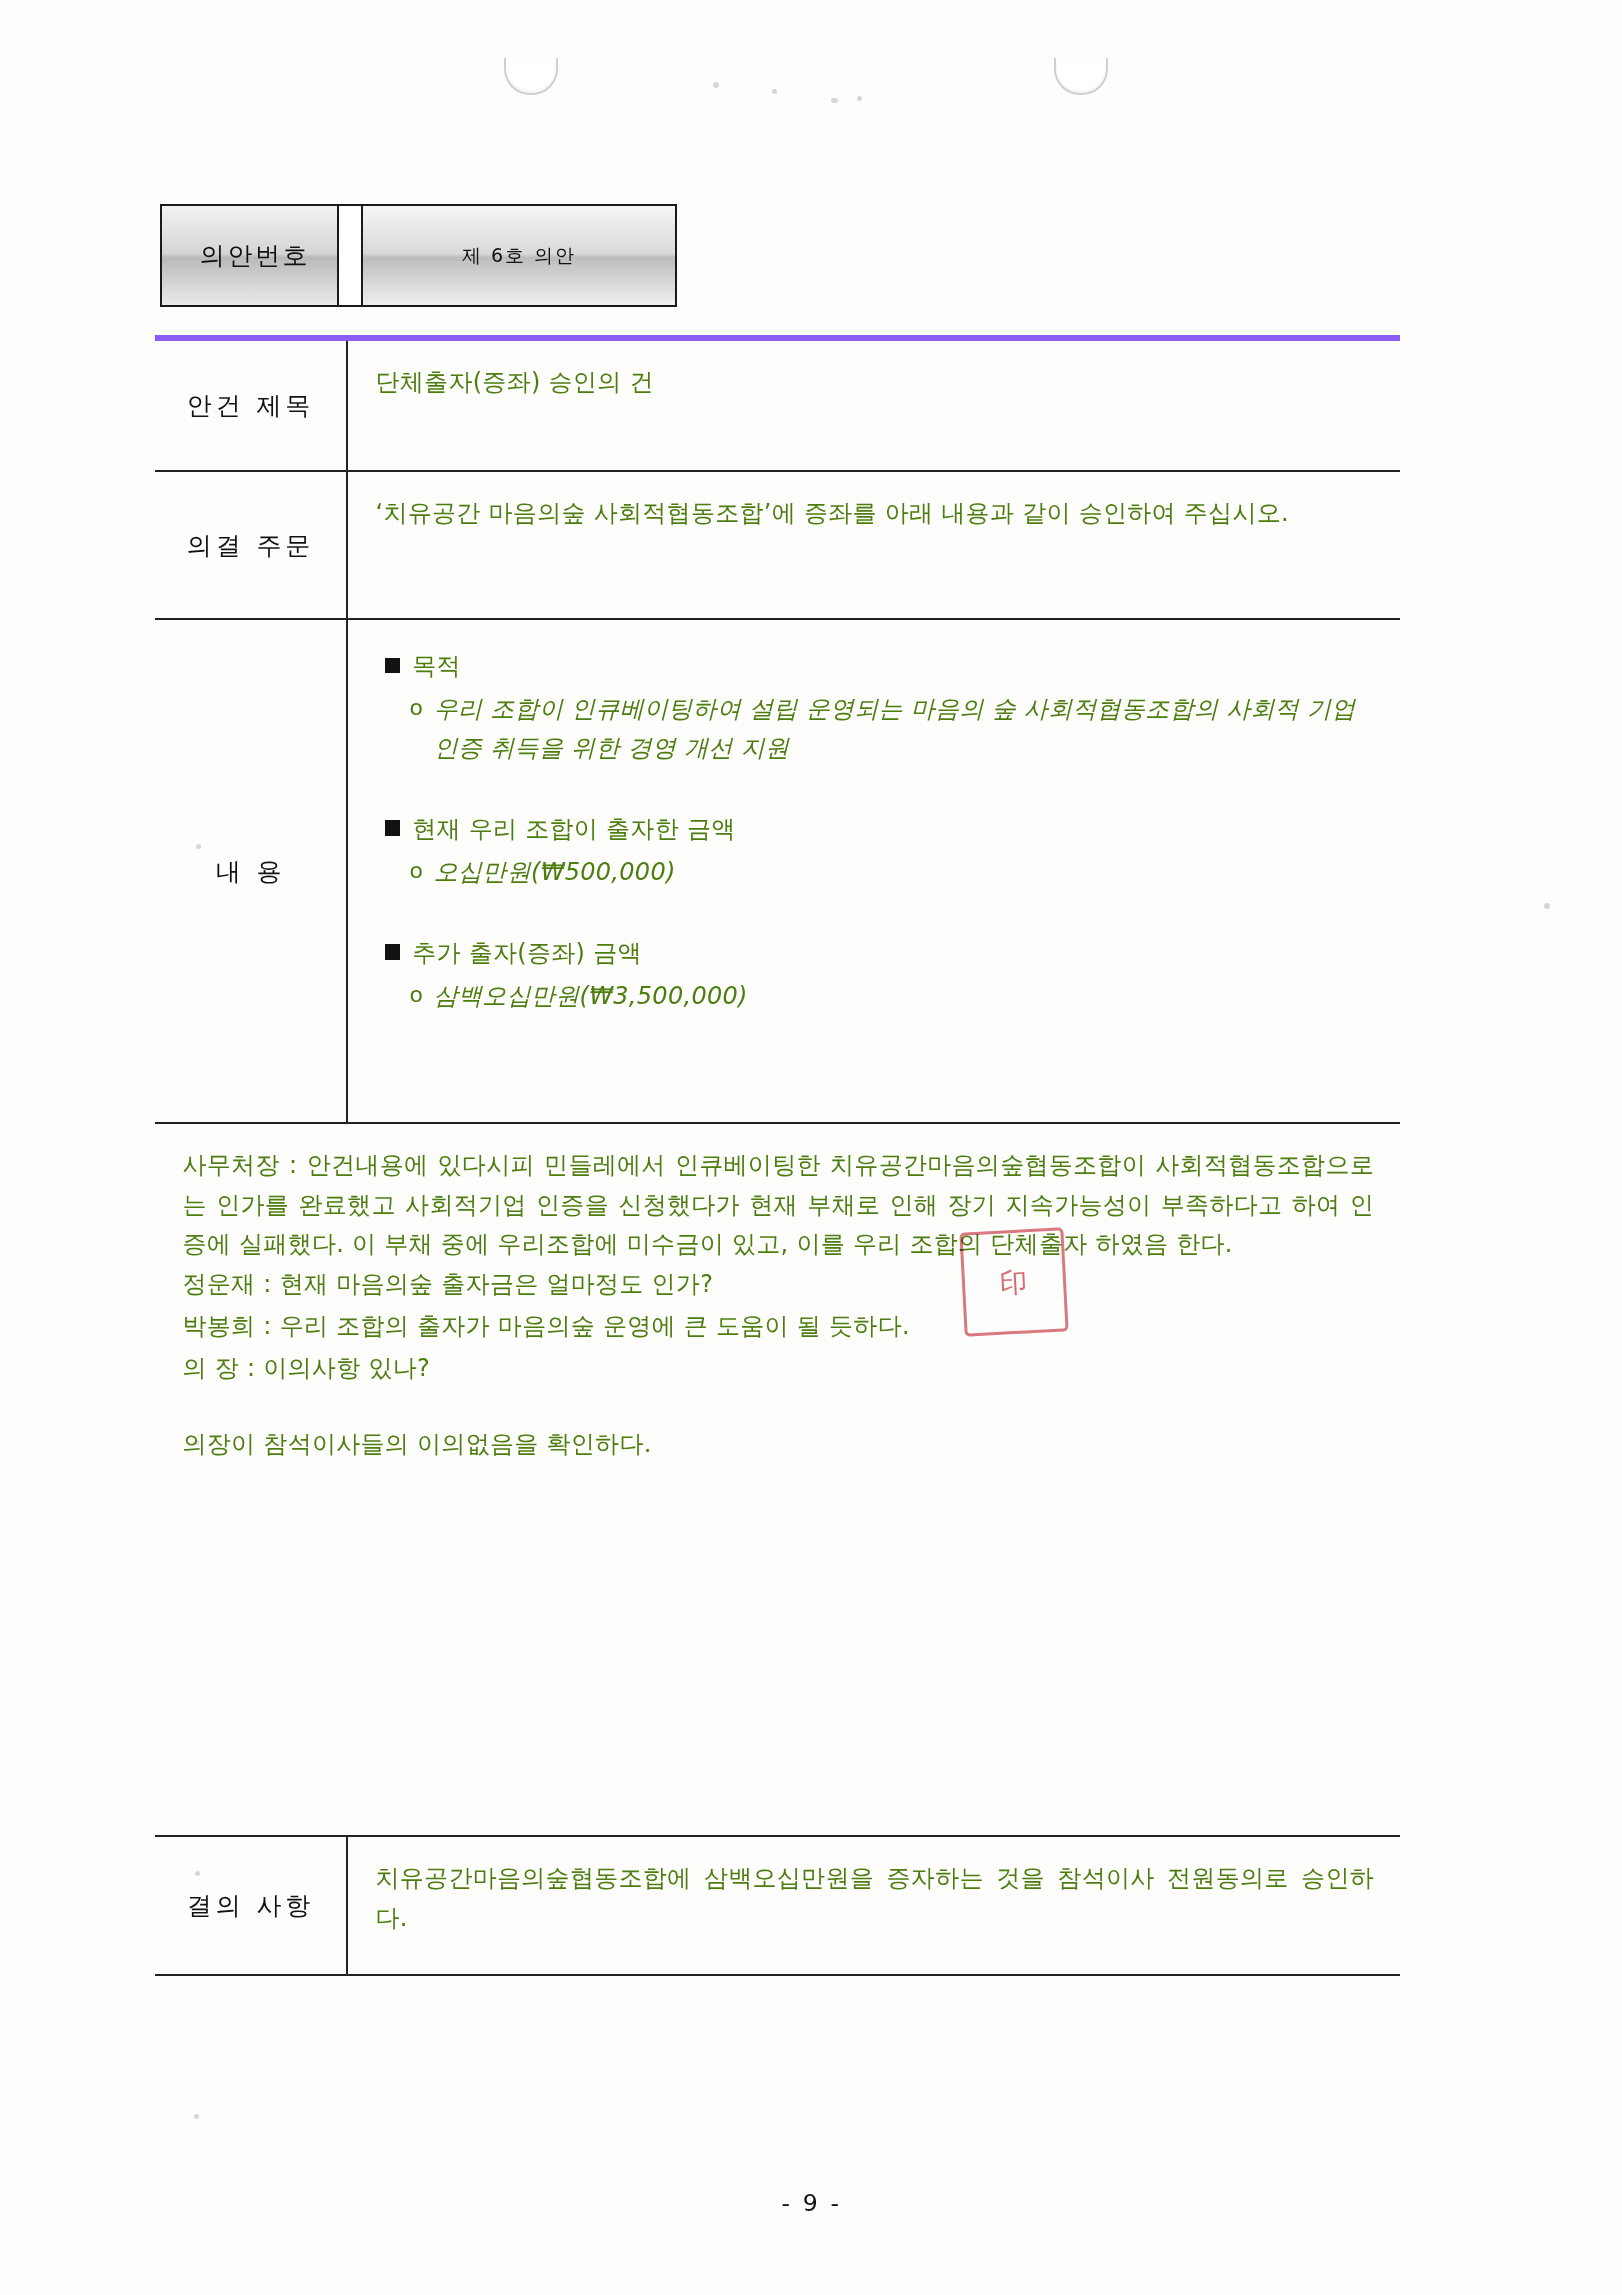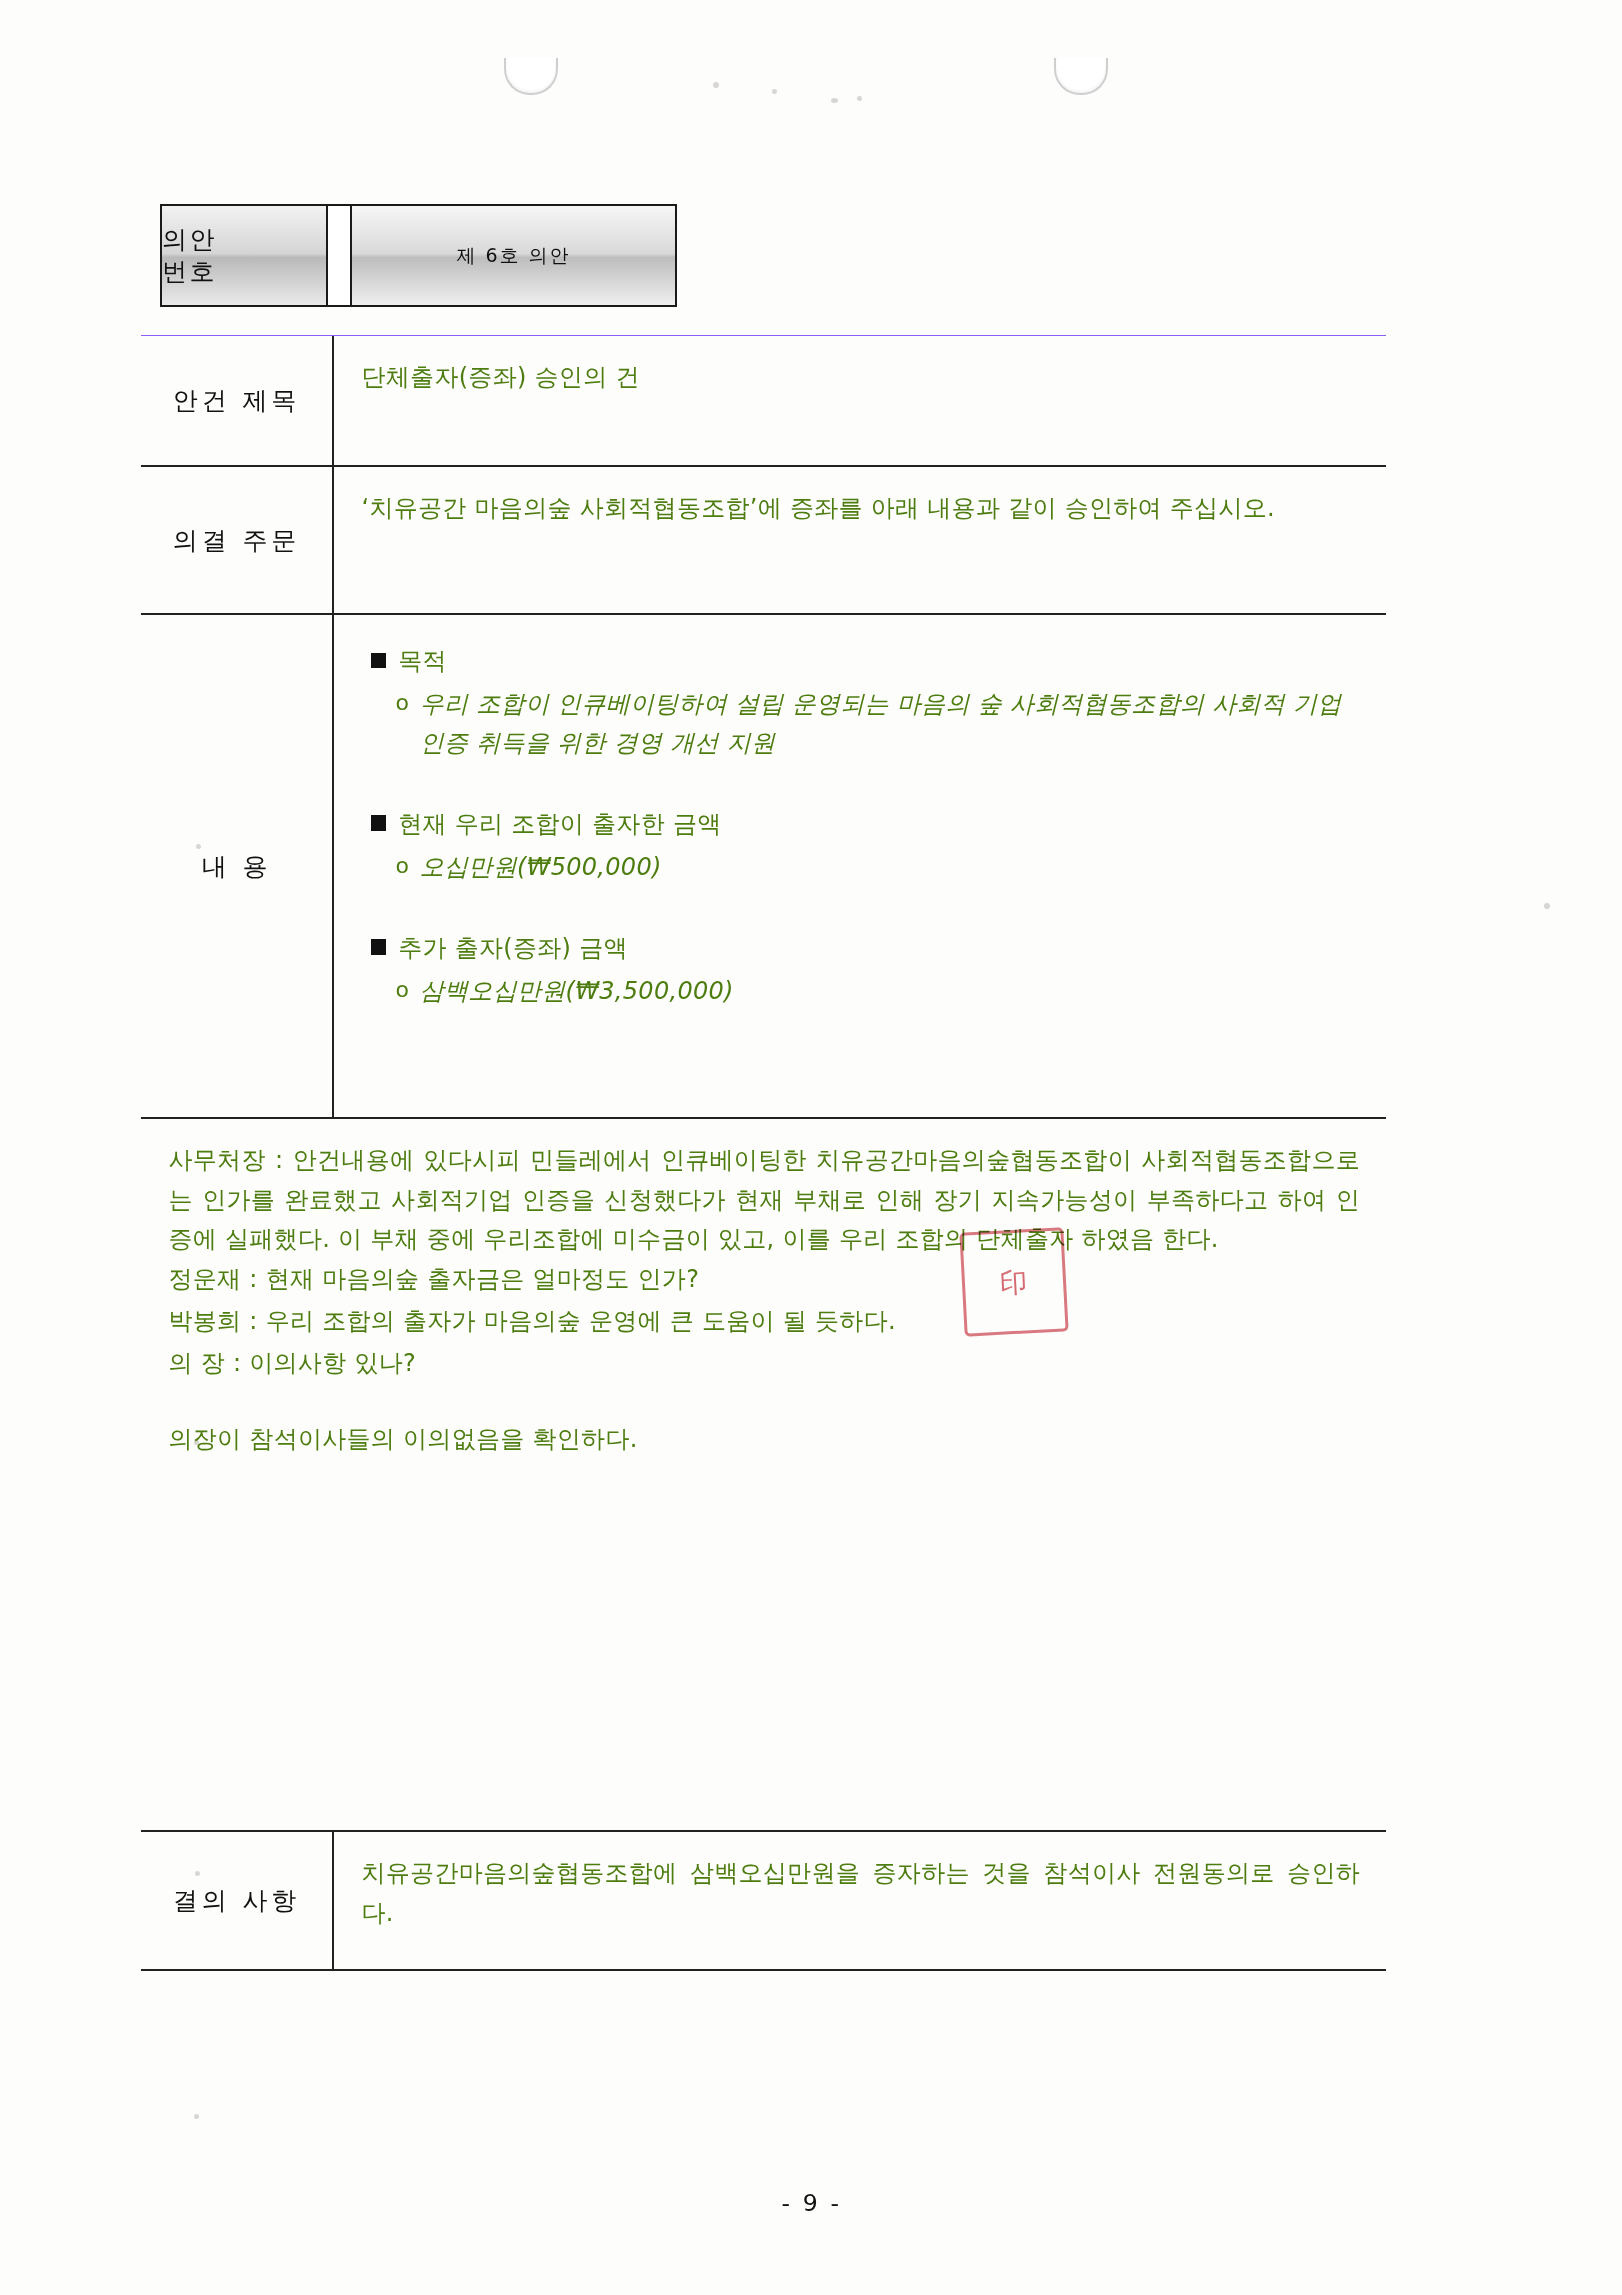--- a/index.html
+++ b/index.html
@@ -55,51 +55,53 @@
     width: 517px;
     height: 103px;
     border: 2px solid #1a1a1a;
     display: flex;
     box-sizing: border-box;
     background: linear-gradient(to bottom, #f6f6f6 0%, #d9d9d9 48%, #bdbdbd 52%, #efefef 100%);
   }
   .hdr-num {
     width: 164px;
     display: flex;
-    flex-direction: column;
+    flex-direction: row;
+    align-items: center;
     justify-content: center;
     border-right: 2px solid #1a1a1a;
     background: linear-gradient(to bottom, #f2f2f2 0%, #d5d5d5 48%, #b9b9b9 52%, #eaeaea 100%);
     font-size: 25px;
     letter-spacing: 2.6px;
     line-height: 1.25;
     color: #111;
+    padding-left: 11px;
   }
   .hdr-sep {
     width: 22px;
     background: #ffffff;
     border-right: 2px solid #1a1a1a;
   }
   .hdr-title {
     flex: 1;
     display: flex;
     align-items: center;
     justify-content: center;
     font-size: 19px;
     letter-spacing: 2px;
     color: #111;
   }
 
   
   .tbl {
     position: absolute;
-    left: 141px;
+    left: 155px;
     top: 335px;
     width: 1245px;
-    border-top: 1px solid #8b5cf6;
+    border-top: 6px solid #8b5cf6;
     box-sizing: border-box;
   }
   .row {
     display: flex;
     border-bottom: 2px solid #222;
     box-sizing: border-box;
   }
   .row:last-child { border-bottom: 2px solid #222; }
   .lbl {
     width: 193px;

